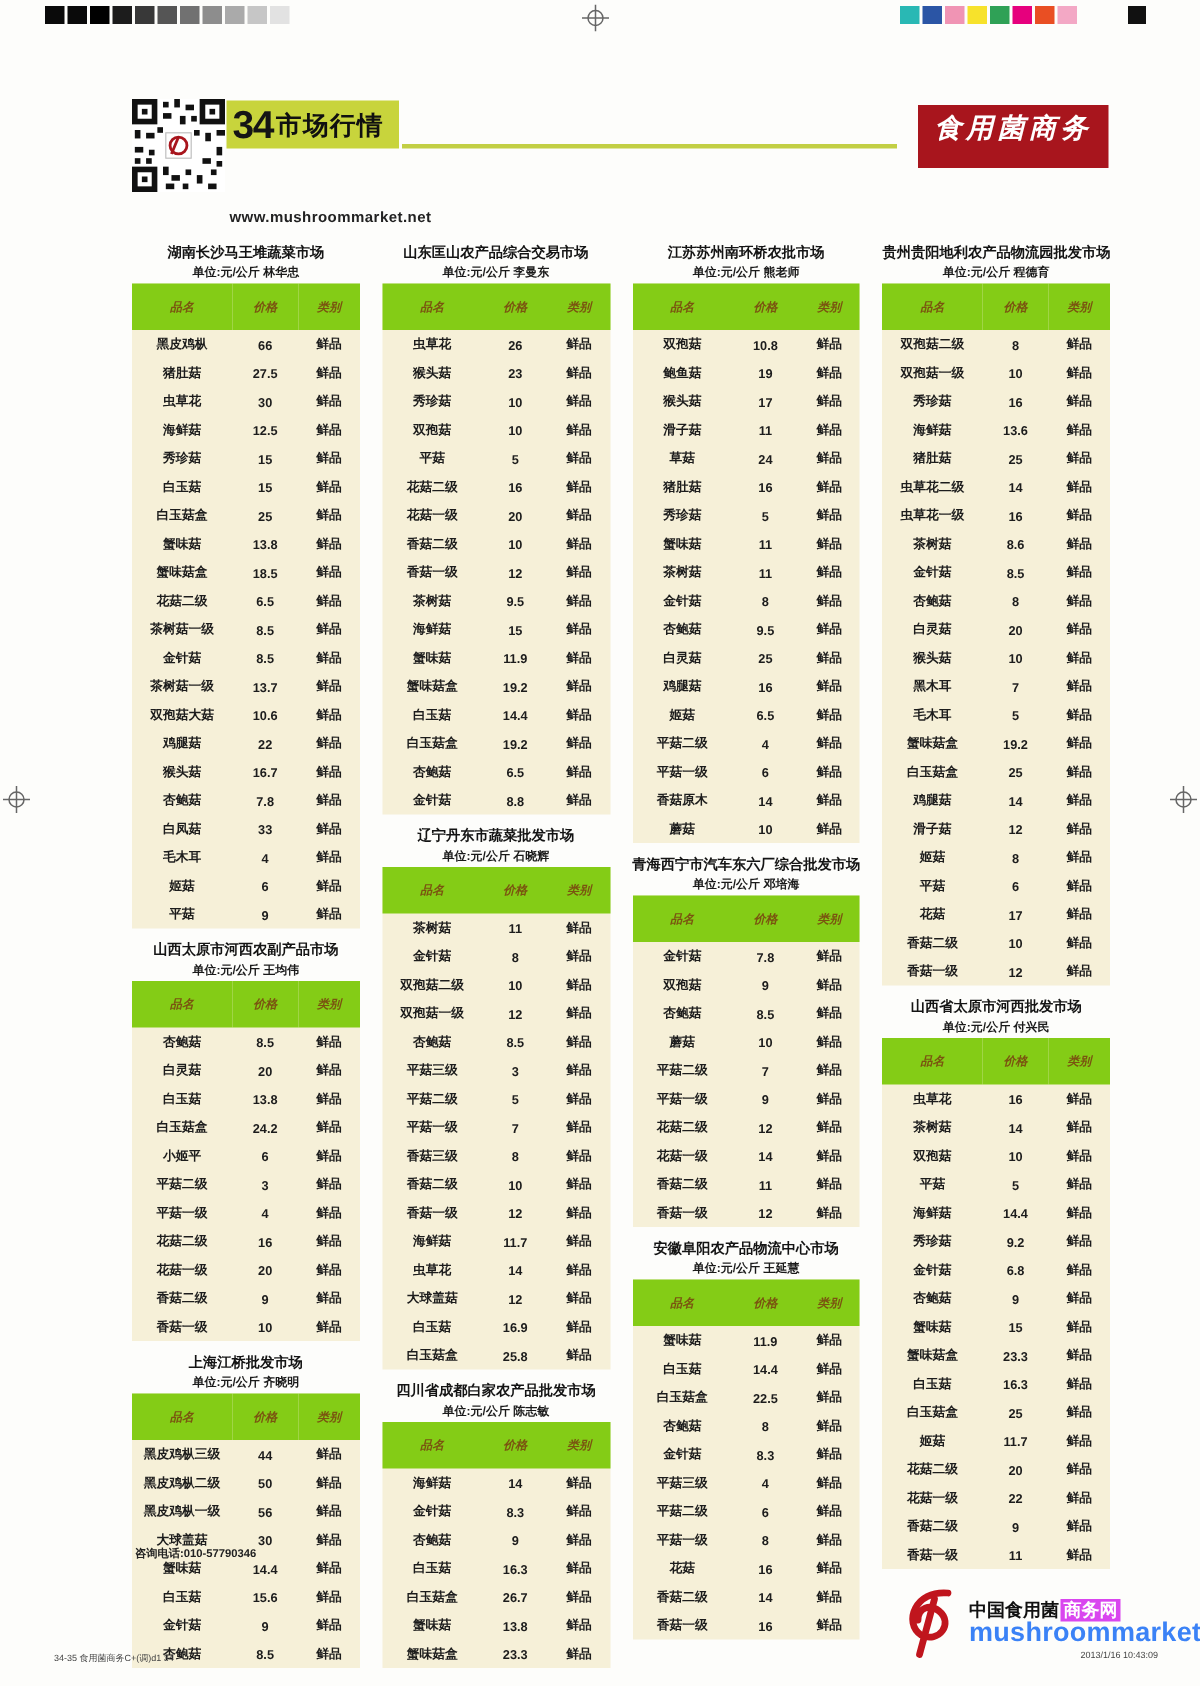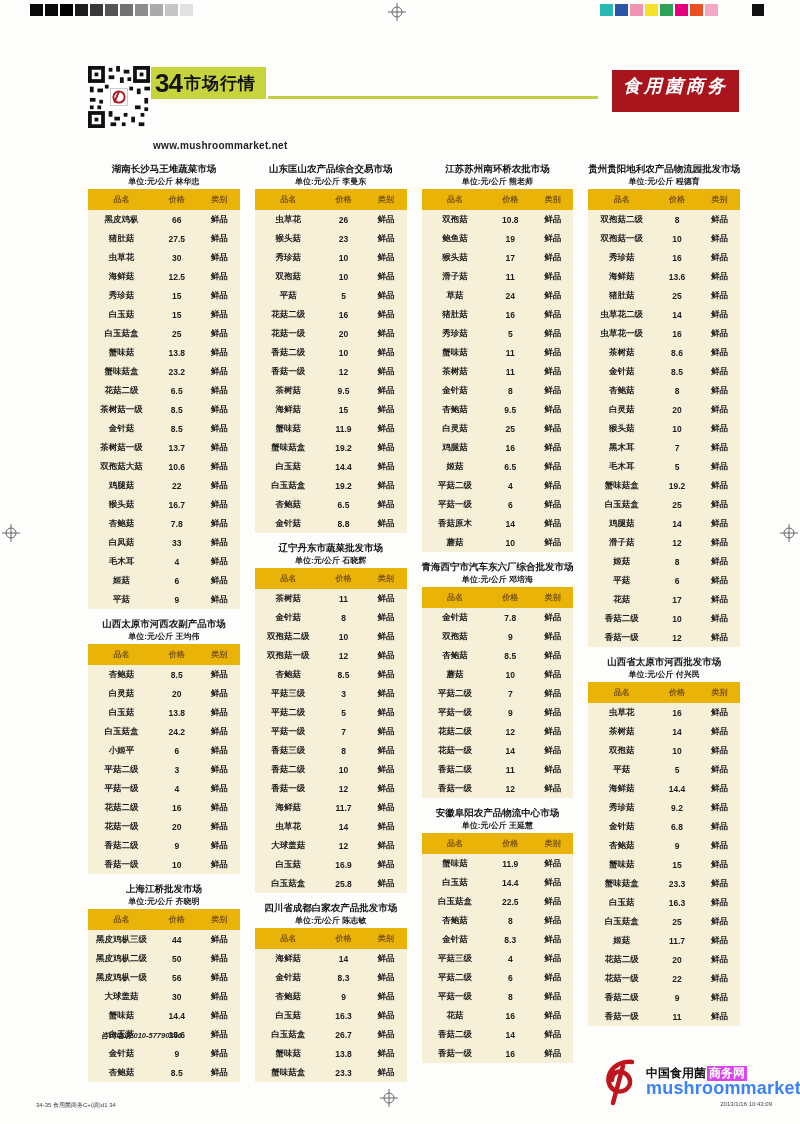--- a/index.html
+++ b/index.html
@@ -38,31 +38,31 @@
     font-size:18px;line-height:31px;text-align:center;letter-spacing:3px;
   }
   
   .columns{position:absolute;left:88px;top:128px;width:652px;display:flex;gap:15px;margin-top:35px;}
   .col{flex:1;min-width:0;}
   .market{margin-bottom:9px;}
   .m-title{font-size:9.5px;font-weight:bold;color:#141414;text-align:center;line-height:12px;white-space:nowrap;}
   .m-unit{font-size:8px;font-weight:bold;color:#1a1a1a;text-align:center;line-height:11px;margin:1px 0 2px 0;}
   table.price{width:100%;border-collapse:collapse;background:#f6f0d8;table-layout:fixed;}
   table.price th{
-    background:#eab308;color:#7a5410;font-size:8px;font-weight:bold;height:21px;padding:0;
+    background:#84cc16;color:#7a5410;font-size:8px;font-weight:bold;height:31px;padding:0;font-style:italic;
   }
   table.price td{
     font-size:8.5px;font-weight:bold;color:#1c1c1c;height:19px;text-align:center;padding:0;
     overflow:hidden;white-space:nowrap;
   }
   table.price .c-name{width:44%;}
   table.price .c-price{width:29%;}
   table.price .c-cat{width:27%;}
   
-  .phone{position:absolute;left:101px;top:1031px;font-size:7.5px;font-weight:bold;color:#222;font-style:italic;}
+  .phone{position:absolute;left:90px;top:1031px;font-size:7.5px;font-weight:bold;color:#222;}
   .bottom-logo{position:absolute;left:596px;top:1056px;display:flex;align-items:center;gap:4px;}
   .bl-text{display:flex;flex-direction:column;line-height:15px;}
   .bl-line1{font-size:12px;font-weight:bold;color:#111;display:flex;align-items:center;gap:1px;}
   .bl-hl{background:#d946ef;color:#fff;padding:0 2px;font-size:12px;font-weight:bold;}
   .bl-domain{font-size:18px;font-weight:bold;color:#3b82f6;letter-spacing:.2px;}
   .print-note{position:absolute;top:1101px;font-size:6px;color:#444;}
   .pn-left{left:36px;}
   .pn-right{right:28px;}
 </style>
 </head>
@@ -216,21 +216,21 @@
               <td class="c-price">25</td>
               <td class="c-cat">鲜品</td>
             </tr>
             <tr>
               <td class="c-name">蟹味菇</td>
               <td class="c-price">13.8</td>
               <td class="c-cat">鲜品</td>
             </tr>
             <tr>
               <td class="c-name">蟹味菇盒</td>
-              <td class="c-price">23.2</td>
+              <td class="c-price">18.5</td>
               <td class="c-cat">鲜品</td>
             </tr>
             <tr>
               <td class="c-name">花菇二级</td>
               <td class="c-price">6.5</td>
               <td class="c-cat">鲜品</td>
             </tr>
             <tr>
               <td class="c-name">茶树菇一级</td>
               <td class="c-price">8.5</td>

